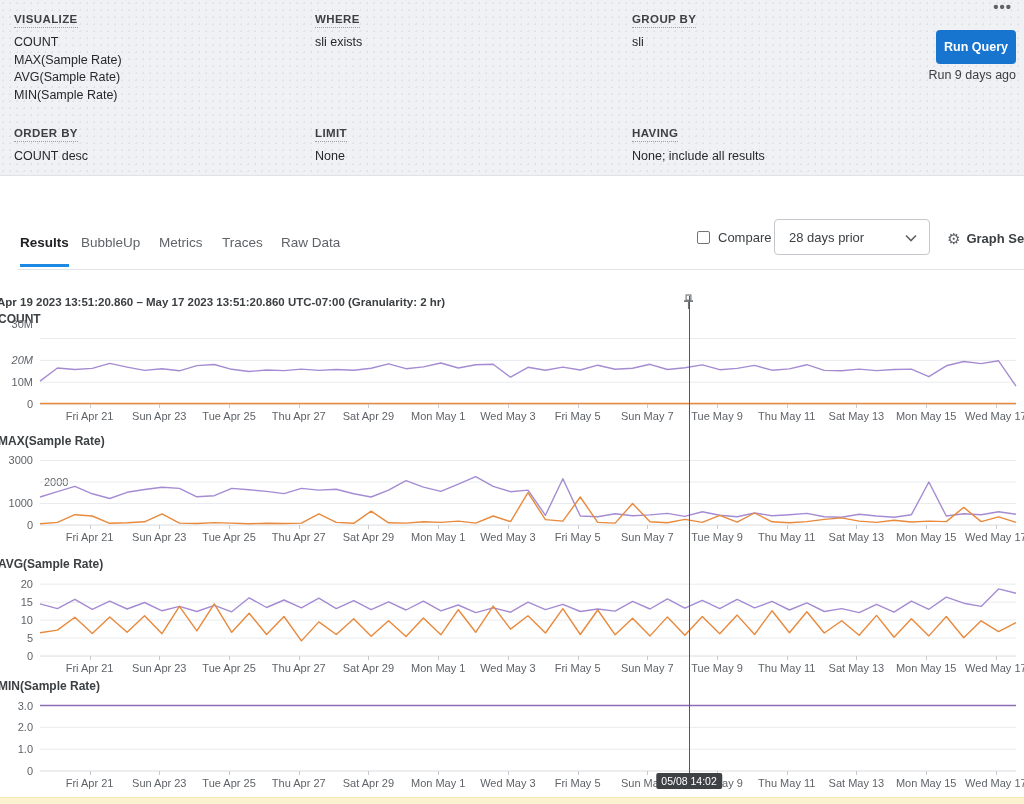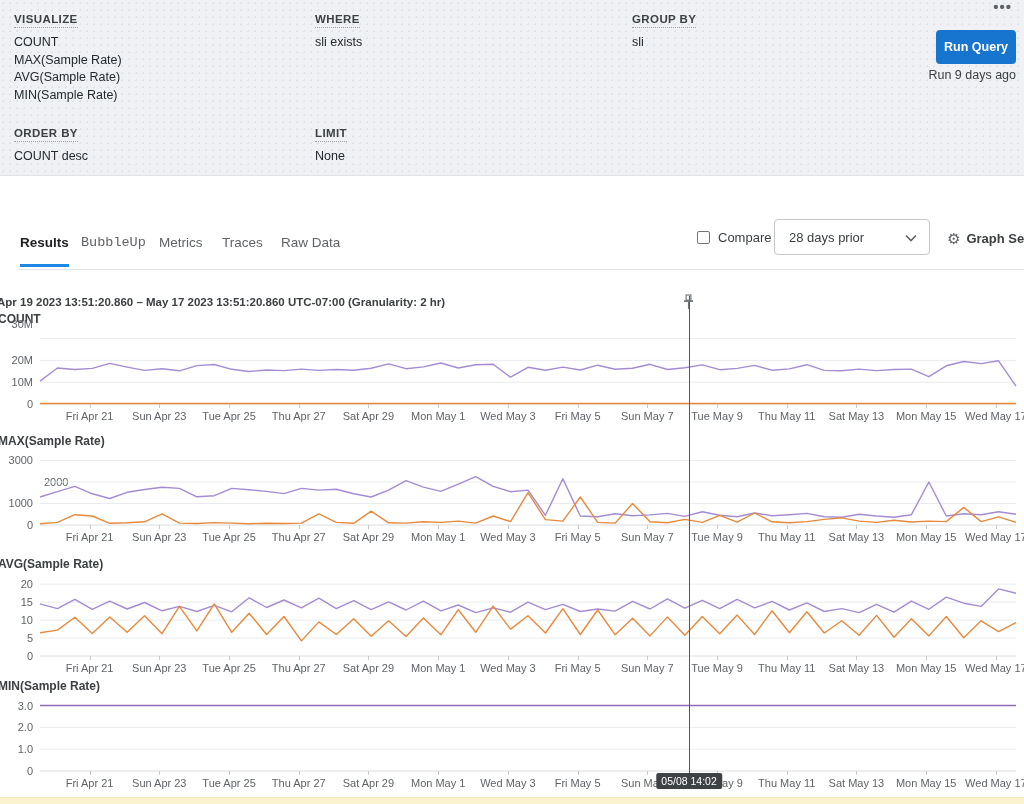--- a/index.html
+++ b/index.html
@@ -113,30 +113,34 @@
       <div class="qval">sli</div>
     </div>
     <div class="qcol c1 r2">
       <span class="qhead">ORDER BY</span>
       <div class="qval">COUNT desc</div>
     </div>
     <div class="qcol c2 r2">
       <span class="qhead">LIMIT</span>
       <div class="qval">None</div>
     </div>
+    <div class="qcol c3 r2">
+      <span class="qhead">HAVING</span>
+      <div class="qval">None; include all results</div>
+    </div>
     <div id="overflow-menu">•••</div>
     <button id="run-query-btn">Run Query</button>
     <div id="last-run">Run 9 days ago</div>
   </div>
 
 
   <div id="tabbar">
     <div id="tabs-container">
         <span class="tab active" style="left: 3px;">Results</span>
-        <span class="tab" style="left: 64px; font-family: Liberation Mono, monospace;">BubbleUp</span>
+        <span class="tab" style="left: 64px;">BubbleUp</span>
         <span class="tab" style="left: 142px;">Metrics</span>
         <span class="tab" style="left: 205px;">Traces</span>
         <span class="tab" style="left: 264px;">Raw Data</span>
       </div>
     <div id="compare-box"></div>
     <span id="compare-label">Compare to</span>
     <div id="compare-select">
       <span class="sel-text">28 days prior</span>
       <svg class="sel-chevron" viewBox="0 0 12 8">
         <polyline points="1,1.5 6,6.5 11,1.5" fill="none" stroke="#5f6368" stroke-width="1.6"></polyline>
@@ -146,21 +150,21 @@
       <span class="gear">⚙</span><span class="gs-label">Graph Settings</span>
     </div>
   </div>
 
   <div id="chart-area">
     <div id="time-range">Apr 19 2023 13:51:20.860 – May 17 2023 13:51:20.860 UTC-07:00 (Granularity: 2 hr)</div>
     <div id="charts">
         <div class="chart-title" style="top: 42px;">COUNT</div>
         <div class="ytick" style="left: 0px; top: 128px;">0</div>
         <div class="ytick" style="left: 0px; top: 106.182px;">10M</div>
-        <div class="ytick" style="left: 0px; top: 84.3636px;">20M</div>
+        <div class="ytick" style="left: 0px; top: 84.3636px; font-style: italic;">20M</div>
         <div class="ytick" style="left: 0px; top: 48px;">30M</div>
         <svg class="plot-svg" width="976" height="72" viewBox="0 0 976 72" style="top: 62px; overflow: visible;">
           <line x1="0" x2="976" y1="72" y2="72" stroke="#d9dcdf" stroke-width="1"></line>
           <line x1="0" x2="976" y1="50.18181818181819" y2="50.18181818181819" stroke="#e9ebee" stroke-width="1"></line>
           <line x1="0" x2="976" y1="28.363636363636363" y2="28.363636363636363" stroke="#e9ebee" stroke-width="1"></line>
           <line x1="0" x2="976" y1="6.545454545454548" y2="6.545454545454548" stroke="#e9ebee" stroke-width="1"></line>
           <polyline points="0,49.1 17.428571428571427,36.0 34.857142857142854,37.5 52.285714285714285,36.4 69.71428571428571,31.4 87.14285714285714,35.1 104.57142857142857,38.4 122,36.7 139.42857142857142,38.8 156.85714285714286,33.6 174.28571428571428,32.5 191.71428571428572,37.3 209.14285714285714,39.5 226.57142857142858,38.0 244,38.6 261.42857142857144,37.1 278.85714285714283,38.4 296.2857142857143,37.5 313.7142857142857,38.2 331.14285714285717,36.2 348.57142857142856,31.9 366,36.7 383.42857142857144,34.9 400.85714285714283,31.0 418.2857142857143,36.0 435.7142857142857,32.7 453.14285714285717,32.3 470.57142857142856,45.2 488,35.3 505.4285714285715,38.2 522.8571428571429,35.1 540.2857142857143,38.0 557.7142857142857,33.2 575.1428571428571,37.3 592.5714285714286,36.2 610,32.3 627.4285714285714,37.5 644.8571428571429,35.8 662.2857142857143,32.9 679.7142857142857,37.7 697.1428571428571,36.4 714.5714285714286,33.4 732,38.2 749.4285714285714,36.9 766.8571428571429,32.7 784.2857142857143,38.4 801.7142857142857,38.8 819.1428571428571,37.1 836.5714285714286,38.6 854,37.5 871.4285714285714,37.1 888.8571428571429,44.7 906.2857142857143,33.8 923.7142857142857,29.5 941.1428571428571,31.6 958.5714285714286,28.8 976,54.1" fill="none" stroke="#a58cd2" stroke-width="1.4" stroke-linejoin="round"></polyline>
           <polyline points="0,71.5 976,71.5" fill="none" stroke="#e8893c" stroke-width="1.4" stroke-linejoin="round"></polyline>
         </svg>
         <div class="tickmark" style="left: 89.5808px; top: 134px;"></div>

